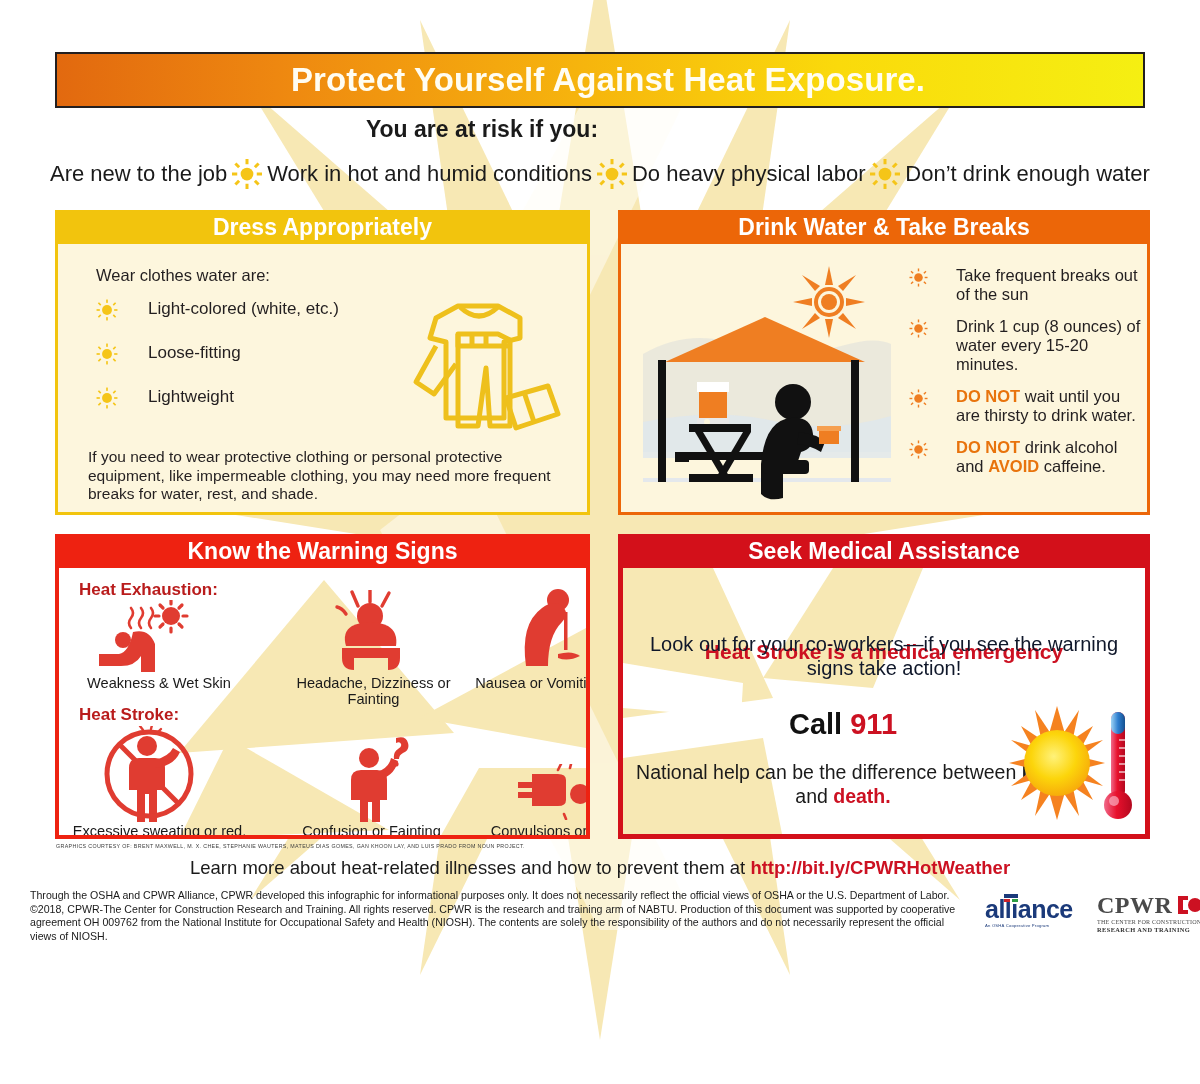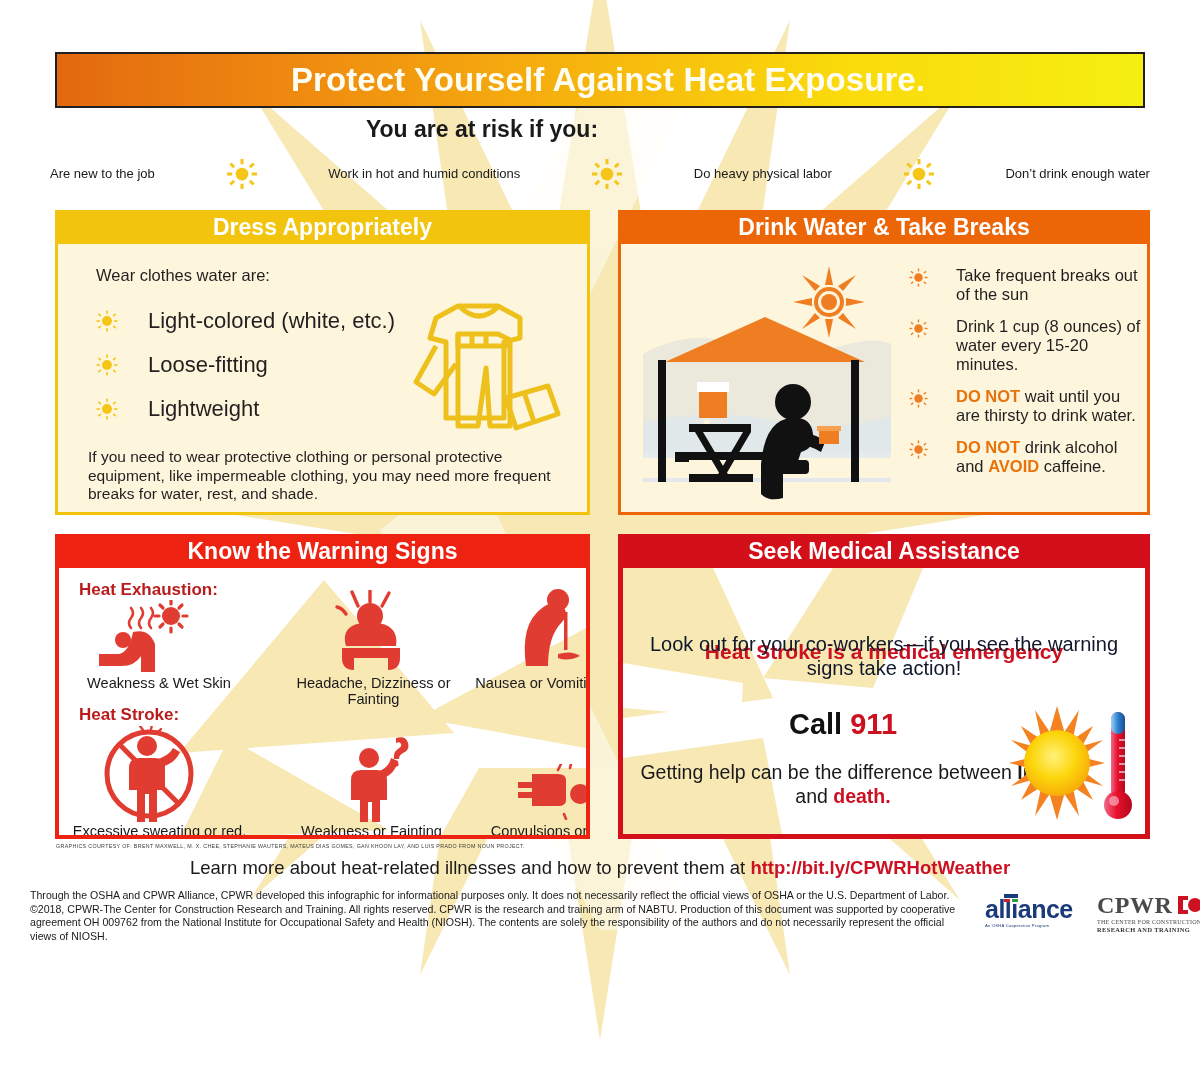--- a/index.html
+++ b/index.html
@@ -11,41 +11,41 @@
 
   
   .title-bar{position:absolute;left:55px;top:52px;width:1090px;height:56px;
     background:linear-gradient(90deg,#e2690f 0%,#ef8a10 22%,#f6b40d 48%,#fada0b 72%,#f5ef12 100%);
     border:2px solid #231f20;box-sizing:border-box;display:flex;align-items:center;justify-content:center;z-index:2;padding-left:16px;}
   .title-bar span{color:#fffdf2;font-size:33px;font-weight:bold;letter-spacing:.1px;}
 
   
   .risk-head{position:absolute;left:0;top:116px;width:964px;text-align:center;font-size:23px;font-weight:bold;color:#1a1a1a;z-index:2;}
   .risk-row{position:absolute;left:50px;top:150px;width:1100px;height:48px;display:flex;align-items:center;justify-content:space-between;z-index:2;}
-  .risk-item{font-size:13px;color:#1a1a1a;text-align:center;line-height:1.18;}
+  .risk-item{font-size:22px;color:#1a1a1a;text-align:center;line-height:1.18;}
   .risk-sep{width:30px;height:30px;flex:0 0 auto;}
 
   
   .panel{position:absolute;box-sizing:border-box;z-index:2;}
   .panel-head{height:34px;display:flex;align-items:center;justify-content:center;color:#fff;font-size:23px;font-weight:bold;}
   .panel-body{position:relative;background:#fdf6dd;border-style:solid;box-sizing:border-box;overflow:hidden;}
 
   #p-dress{left:55px;top:210px;width:535px;height:305px;background:#f2c40d;}
   #p-dress .panel-body{height:271px;border-width:0 3px 3px 3px;border-color:#f2c40d;}
   #p-water{left:618px;top:210px;width:532px;height:305px;background:#ec6608;}
   #p-water .panel-body{height:271px;border-width:0 3px 3px 3px;border-color:#ec6608;}
   #p-warn{left:55px;top:534px;width:535px;height:305px;background:#ee2211;}
   #p-warn .panel-body{height:271px;border-width:0 4px 4px 4px;border-color:#ee2211;background:#fff;}
   #p-seek{left:618px;top:534px;width:532px;height:305px;background:#d3101a;}
   #p-seek .panel-body{height:271px;border-width:0 5px 5px 5px;border-color:#d3101a;background:#fff;}
 
   
   .dress-lead{position:absolute;left:38px;top:22px;font-size:16.5px;}
   .dress-list{position:absolute;left:38px;top:55px;width:300px;}
-  .dress-li{display:flex;align-items:center;height:44px;font-size:22px;}
+  .dress-li{display:flex;align-items:flex-start;height:44px;font-size:17px;}
   .dress-li .txt{margin-left:30px;}
   .dress-note{position:absolute;left:30px;top:204px;width:472px;font-size:15.5px;line-height:1.2;}
   .clothes-icon{position:absolute;left:340px;top:50px;}
 
   
   .water-art{position:absolute;left:12px;top:18px;}
   .water-list{position:absolute;left:288px;top:22px;width:235px;}
   .water-li{display:flex;margin-bottom:14px;gap:20px;}
   .water-li .sun{flex:0 0 auto;margin-right:8px;margin-top:2px;}
   .water-li .txt{font-size:16.5px;line-height:1.13;}
@@ -429,42 +429,42 @@
               <path d="M56 4 l1 -4"></path>
               <path d="M76 10 l6 -6"></path>
               <path d="M80 26 l6 0"></path>
               <path d="M76 46 l6 6"></path>
               <path d="M50 50 l2 5"></path>
           </g>
         </g>
       </svg>
 
       <div class="wcell" style="left:8px;top:255px;width:185px">Excessive sweating or red, hot, dry skin</div>
-      <div class="wcell" style="left:240px;top:255px;width:145px">Weakness or Fainting</div>
+      <div class="wcell" style="left:240px;top:255px;width:145px">Confusion or Fainting</div>
       <div class="wcell" style="left:415px;top:255px;width:130px">Convulsions or Seizures</div>
     </div>
   </div>
 
   <div class="panel" id="p-seek">
     <div class="panel-head">Seek Medical Assistance</div>
     <div class="panel-body">
       <svg style="position:absolute;left:0;top:0" width="522" height="271" viewBox="0 0 522 271">
         <polygon points="210,0 300,0 250,120 140,110" fill="#f7e8b4"></polygon>
         <polygon points="0,0 90,0 150,130 0,150" fill="#f7e8b4"></polygon>
         <polygon points="0,190 140,170 160,271 0,271" fill="#f7e8b4"></polygon>
         <polygon points="0,95 120,115 118,150 0,140" fill="#fff"></polygon>
       </svg>
       <div class="seek-emg">Heat Stroke is a medical emergency</div>
       <div class="seek-look">Look out for your co-workers—if you see the warning signs take action!</div>
       <div class="seek-call">
         <span>Call</span>
         <span class="num">911</span>
       </div>
       <div class="seek-get">
-        <span>Getting help can be the difference between </span><b>life</b><span> and </span><span class="death">death.</span>
+        <span>National help can be the difference between </span><b>life</b><span> and </span><span class="death">death.</span>
       </div>
       <svg class="seek-art" width="132" height="122" viewBox="0 0 132 122">
         <defs>
           <radialGradient id="sunCore" cx="45%" cy="40%" r="62%">
             <stop offset="0%" stop-color="#fff27a"></stop>
               <stop offset="55%" stop-color="#fcd50b"></stop>
               <stop offset="100%" stop-color="#f7a90a"></stop>
           </radialGradient>
           <linearGradient id="thermoRed" x1="0" y1="0" x2="1" y2="0">
             <stop offset="0%" stop-color="#f06a8a"></stop>

